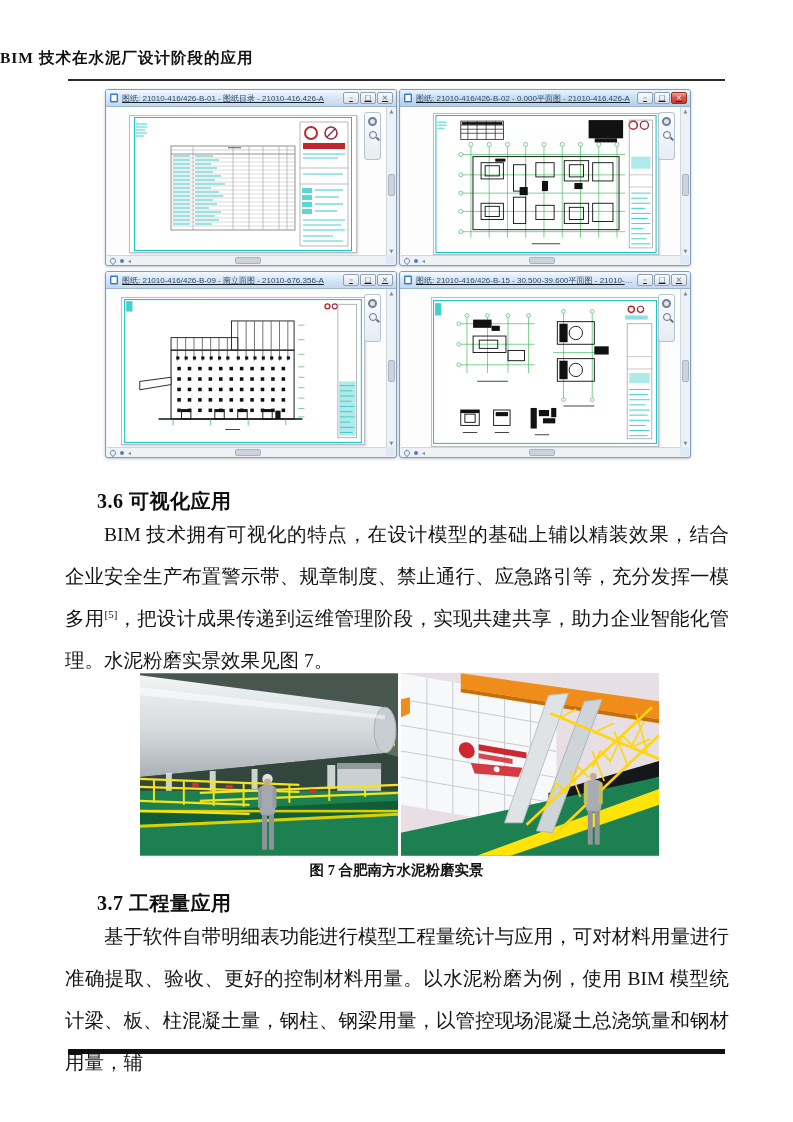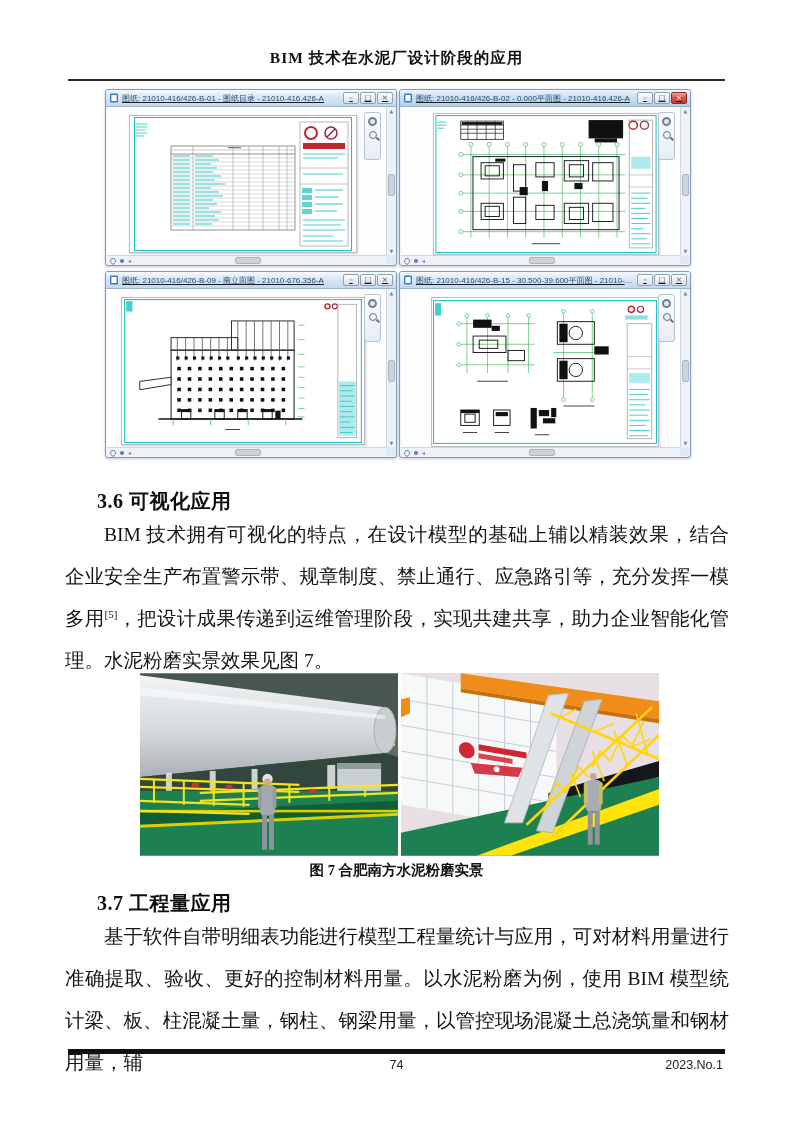--- a/index.html
+++ b/index.html
@@ -1,20 +1,20 @@
 <!DOCTYPE html>
 <html><head>
 <meta charset="utf-8">
 <style>
   * { margin:0; padding:0; box-sizing:border-box; }
   body { background:#ffffff; font-family:"Liberation Serif","DejaVu Serif",serif; }
   .page { position:relative; width:793px; height:1122px; background:#ffffff; overflow:hidden; color:#1c1c1c; }
 
   
-  .header-title { position:absolute; top:48px; left:0; width:100%; text-align:center;
+  .header-title { position:absolute; top:48px; left:0; width:100%; text-align:left;
                   font-size:15.5px; font-weight:600; letter-spacing:1px; color:#111; }
   .header-rule  { position:absolute; top:79px; left:68px; width:657px; height:2px; background:#2b2b2b; }
   .footer-bar   { position:absolute; top:1049px; left:68px; width:657px; height:5px; background:#111; }
   .footer-row   { position:absolute; top:1058px; left:68px; width:657px; height:18px;
                   font-family:"Liberation Sans",sans-serif; font-size:12.5px; color:#222; }
   .footer-page  { position:absolute; left:0; width:100%; text-align:center; }
   .footer-issue { position:absolute; right:2px; top:0; }
 
   
   .win { position:absolute; background:#dfe9f5; border:1px solid #7f9db9; border-radius:3px;
@@ -793,18 +793,14 @@
       </svg>
     </div>
   </div>
 
   <div class="fig-caption" id="cap7">图 7 合肥南方水泥粉磨实景</div>
 
   <div class="sec-heading" id="h37">3.7 工程量应用</div>
   <p class="body-para" id="p37">基于软件自带明细表功能进行模型工程量统计与应用，可对材料用量进行准确提取、验收、更好的控制材料用量。以水泥粉磨为例，使用 BIM 模型统计梁、板、柱混凝土量，钢柱、钢梁用量，以管控现场混凝土总浇筑量和钢材用量，辅</p>
 
   <div class="footer-bar"></div>
-  <div class="footer-row">
-    <span class="footer-page">74</span>
-    <span class="footer-issue">2023.No.1</span>
-  </div>
 
 </div>
 
 </body></html>

